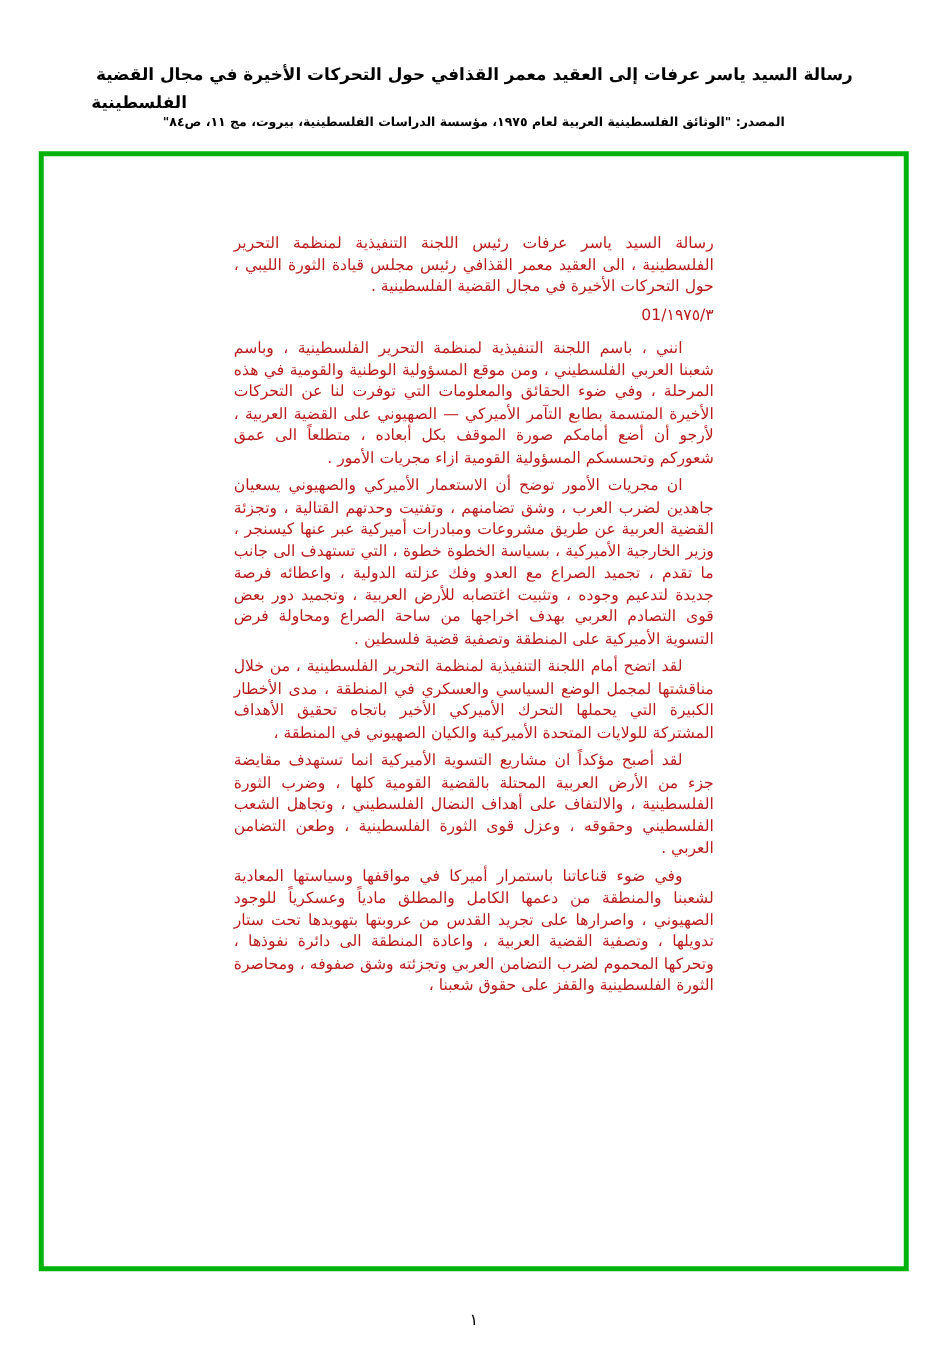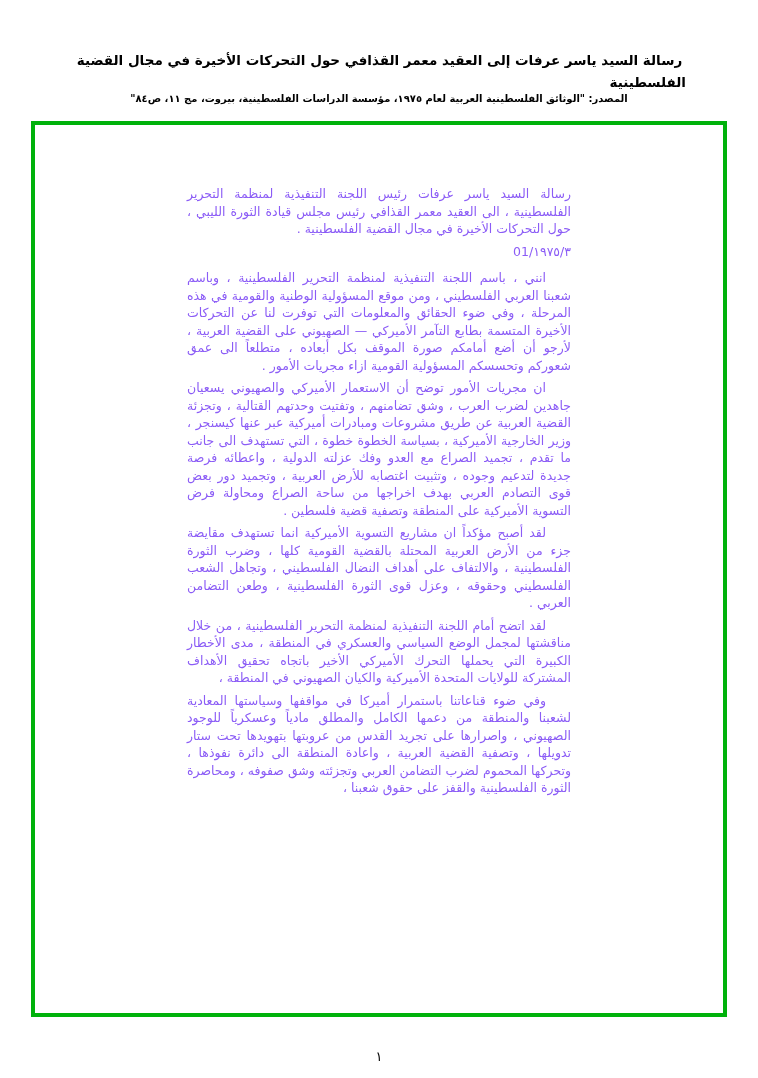--- a/index.html
+++ b/index.html
@@ -24,21 +24,21 @@
     font-weight: bold;
     font-size: 13.5px;
     line-height: 1.6;
     color: #000;
   }
   .header .l1 {
     white-space: nowrap;
     text-align: center;
   }
   .header .l2 {
-    text-align: right;
+    text-align: left;
   }
   .source {
     position: absolute;
     top: 93px;
     left: 0;
     width: 758px;
     text-align: center;
     direction: rtl;
     font-weight: bold;
     font-size: 10px;
@@ -53,21 +53,21 @@
     border: 4px solid #00b20b;
     background: #ffffff;
   }
   .doc-content {
     width: 384px;
     margin: 60px auto 16px auto;
     direction: rtl;
     text-align: justify;
     font-size: 12.5px;
     line-height: 17.5px;
-    color: #8b5cf6;
+    color: #b91c1c;
   }
   .doc-content p {
     margin: 0 0 5px 0;
     text-indent: 2em;
   }
   .doc-content p.no-indent {
     text-indent: 0;
   }
   .dateline {
     display: flex;
@@ -98,19 +98,19 @@
 <div class="source">المصدر: "الوثائق الفلسطينية العربية لعام ١٩٧٥، مؤسسة الدراسات الفلسطينية، بيروت، مج ١١، ص٨٤"</div>
 
 <div class="doc-frame" style="border-color: rgb(0, 178, 11);">
   <div class="doc-content">
     <p class="no-indent">رسالة السيد ياسر عرفات رئيس اللجنة التنفيذية لمنظمة التحرير الفلسطينية ، الى العقيد معمر القذافي رئيس مجلس قيادة الثورة الليبي ، حول التحركات الأخيرة في مجال القضية الفلسطينية .</p>
     <div class="dateline">
       <span>١٩٧٥/٣/01</span>
     </div>
     <p>انني ، باسم اللجنة التنفيذية لمنظمة التحرير الفلسطينية ، وباسم شعبنا العربي الفلسطيني ، ومن موقع المسؤولية الوطنية والقومية في هذه المرحلة ، وفي ضوء الحقائق والمعلومات التي توفرت لنا عن التحركات الأخيرة المتسمة بطابع التآمر الأميركي — الصهيوني على القضية العربية ، لأرجو أن أضع أمامكم صورة الموقف بكل أبعاده ، متطلعاً الى عمق شعوركم وتحسسكم المسؤولية القومية ازاء مجريات الأمور .</p>
     <p>ان مجريات الأمور توضح أن الاستعمار الأميركي والصهيوني يسعيان جاهدين لضرب العرب ، وشق تضامنهم ، وتفتيت وحدتهم القتالية ، وتجزئة القضية العربية عن طريق مشروعات ومبادرات أميركية عبر عنها كيسنجر ، وزير الخارجية الأميركية ، بسياسة الخطوة خطوة ، التي تستهدف الى جانب ما تقدم ، تجميد الصراع مع العدو وفك عزلته الدولية ، واعطائه فرصة جديدة لتدعيم وجوده ، وتثبيت اغتصابه للأرض العربية ، وتجميد دور بعض قوى التصادم العربي بهدف اخراجها من ساحة الصراع ومحاولة فرض التسوية الأميركية على المنطقة وتصفية قضية فلسطين .</p>
+    <p>لقد اتضح أمام اللجنة التنفيذية لمنظمة التحرير الفلسطينية ، من خلال مناقشتها لمجمل الوضع السياسي والعسكري في المنطقة ، مدى الأخطار الكبيرة التي يحملها التحرك الأميركي الأخير باتجاه تحقيق الأهداف المشتركة للولايات المتحدة الأميركية والكيان الصهيوني في المنطقة ،</p>
     <p>لقد أصبح مؤكداً ان مشاريع التسوية الأميركية انما تستهدف مقايضة جزء من الأرض العربية المحتلة بالقضية القومية كلها ، وضرب الثورة الفلسطينية ، والالتفاف على أهداف النضال الفلسطيني ، وتجاهل الشعب الفلسطيني وحقوقه ، وعزل قوى الثورة الفلسطينية ، وطعن التضامن العربي .</p>
-    <p>لقد اتضح أمام اللجنة التنفيذية لمنظمة التحرير الفلسطينية ، من خلال مناقشتها لمجمل الوضع السياسي والعسكري في المنطقة ، مدى الأخطار الكبيرة التي يحملها التحرك الأميركي الأخير باتجاه تحقيق الأهداف المشتركة للولايات المتحدة الأميركية والكيان الصهيوني في المنطقة ،</p>
     <p>وفي ضوء قناعاتنا باستمرار أميركا في مواقفها وسياستها المعادية لشعبنا والمنطقة من دعمها الكامل والمطلق مادياً وعسكرياً للوجود الصهيوني ، واصرارها على تجريد القدس من عروبتها بتهويدها تحت ستار تدويلها ، وتصفية القضية العربية ، واعادة المنطقة الى دائرة نفوذها ، وتحركها المحموم لضرب التضامن العربي وتجزئته وشق صفوفه ، ومحاصرة الثورة الفلسطينية والقفز على حقوق شعبنا ،</p>
   </div>
 </div>
 
 <div class="page-num">١</div>
 
 </body></html>

